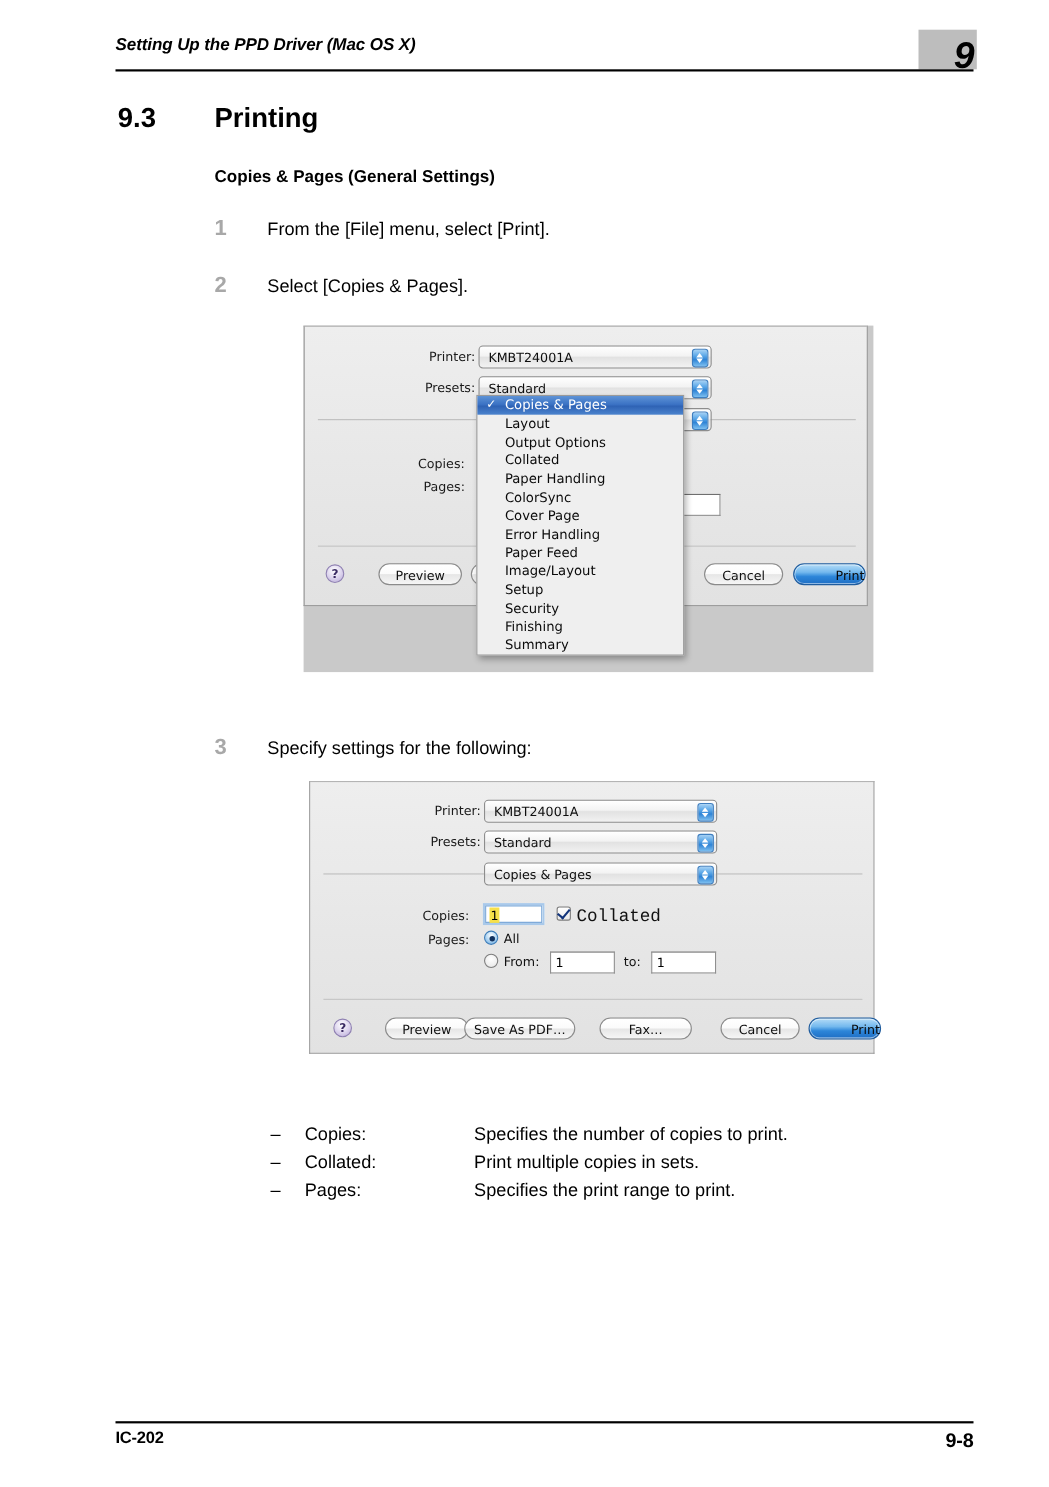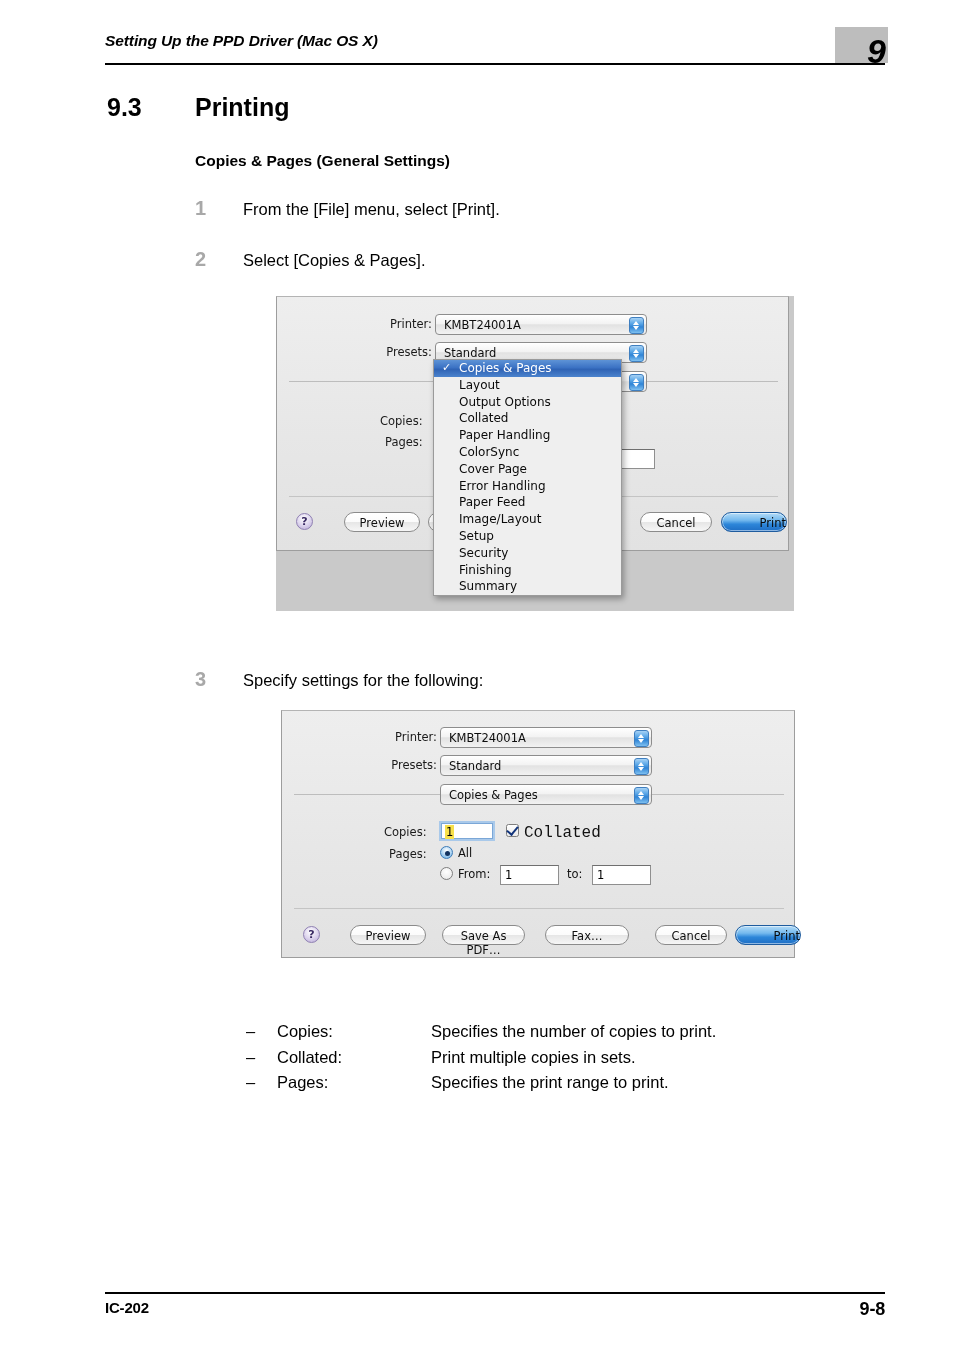--- a/index.html
+++ b/index.html
@@ -381,21 +381,21 @@
       <div class="tfield-val">1</div>
     </div>
 
     <div class="bottom-sep" style="left:12px; top:197px; width:490px;"></div>
     <div class="help-btn" style="left:21px; top:215px;">
       <span>?</span>
     </div>
     <div class="btn" style="left:56px; top:214px; width:76px;">
       <span>Preview</span>
     </div>
-    <div class="btn" style="left:148px; top:214px; width:83px;">
+    <div class="btn" style="left:128px; top:214px; width:101px;">
       <span>Save As PDF…</span>
     </div>
     <div class="btn" style="left:251px; top:214px; width:84px;">
       <span>Fax…</span>
     </div>
     <div class="btn" style="left:361px; top:214px; width:72px;">
       <span>Cancel</span>
     </div>
     <div class="btn primary" style="left:441px; top:214px; width:66px;">
       <span>Print</span>

